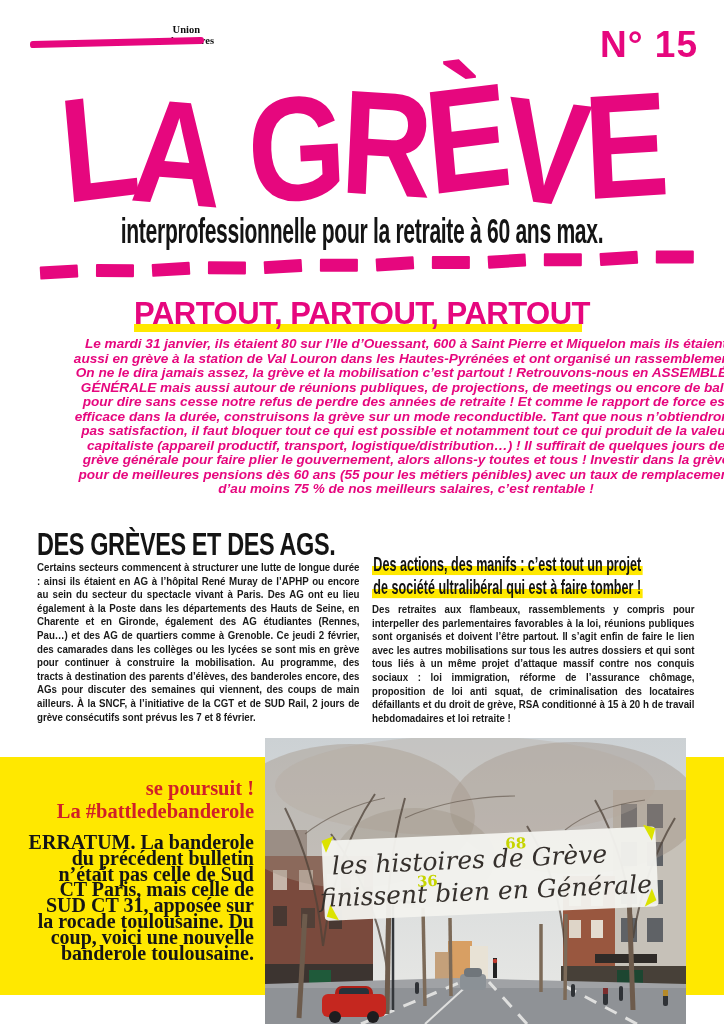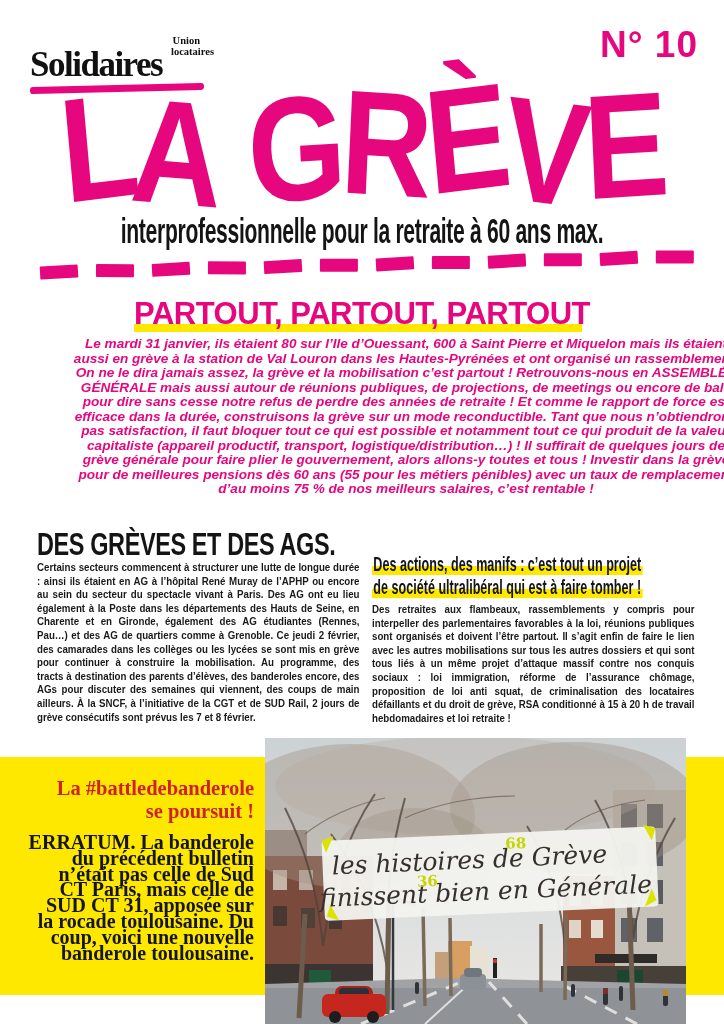--- a/index.html
+++ b/index.html
@@ -1,21 +1,21 @@
 <!DOCTYPE html>
 <html lang="fr"><head>
 <meta charset="utf-8">
 <style>
   html,body{margin:0;padding:0;background:#ffffff;}
   #page{
     position:relative;width:724px;height:1024px;background:#ffffff;
     overflow:hidden;font-family:"Liberation Sans",sans-serif;
   }
   
-  .logo{position:absolute;left:30px;top:47px;width:180px;}
+  .logo{position:absolute;left:30px;top:36px;width:180px;}
   .logo-word{
     font-family:"Liberation Serif",serif;font-weight:700;font-size:35px;
     letter-spacing:-1.5px;color:#111;line-height:1;
   }
   .logo-tag{
     position:absolute;right:-4px;top:-12px;text-align:right;
     font-family:"Liberation Serif",serif;font-weight:700;font-size:10.5px;
     line-height:11px;color:#111;
   }
   .logo-tag .l1{margin-right:14px;}
@@ -112,24 +112,23 @@
 </head>
 <body>
 
 <div id="page">
 
   <div class="logo">
     <div class="logo-tag">
       <div class="l1">Union</div>
       <div>locataires</div>
     </div>
-    <div class="logo-word">Solidaires</div>
     <div class="logo-underline"></div>
   </div>
-  <div class="issue">N° 10</div>
+  <div class="issue">N° 15</div>
 
   <div class="title"><span>L</span><span>A</span><span>&nbsp;</span><span>G</span><span>R</span><span>È</span><span>V</span><span>E</span></div>
   <div class="subtitle">interprofessionnelle pour la retraite à 60 ans max.</div>
   <div class="dashes">
     <div class="dash"></div>
       <div class="dash"></div>
     <div class="dash"></div>
       <div class="dash"></div>
     <div class="dash"></div>
       <div class="dash"></div>
@@ -149,22 +148,22 @@
 
   <div class="col-right-heading">
     <div><span class="hl">Des actions, des manifs : c’est tout un projet</span></div>
     <div><span class="hl">de société ultralibéral qui est à faire tomber !</span></div>
   </div>
   <div class="col-body col-right-body">Des retraites aux flambeaux, rassemblements y compris pour interpeller des parlementaires favorables à la loi, réunions publiques sont organisés et doivent l’être partout. Il s’agit enfin de faire le lien avec les autres mobilisations sur tous les autres dossiers et qui sont tous liés à un même projet d’attaque massif contre nos conquis sociaux : loi immigration, réforme de l’assurance chômage, proposition de loi anti squat, de criminalisation des locataires défaillants et du droit de grève, RSA conditionné à 15 à 20 h de travail hebdomadaires et loi retraite !</div>
 
   <div class="yellow-box">
     <div class="banderole-text">
       <div class="banderole-heading">
+        <div>se poursuit !</div>
         <div>La #battledebanderole</div>
-        <div>se poursuit !</div>
       </div>
       <div class="banderole-body">ERRATUM. La banderole du précédent bulletin n’était pas celle de Sud CT Paris, mais celle de SUD CT 31, apposée sur la rocade toulousaine. Du coup, voici une nouvelle banderole toulousaine.</div>
     </div>
   </div>
 
   <div class="photo">
     <svg viewBox="0 0 421 286" preserveAspectRatio="none">
       <defs>
         <linearGradient id="sky" x1="0" y1="0" x2="0" y2="1">
           <stop offset="0" stop-color="#ccd1d4"></stop>

